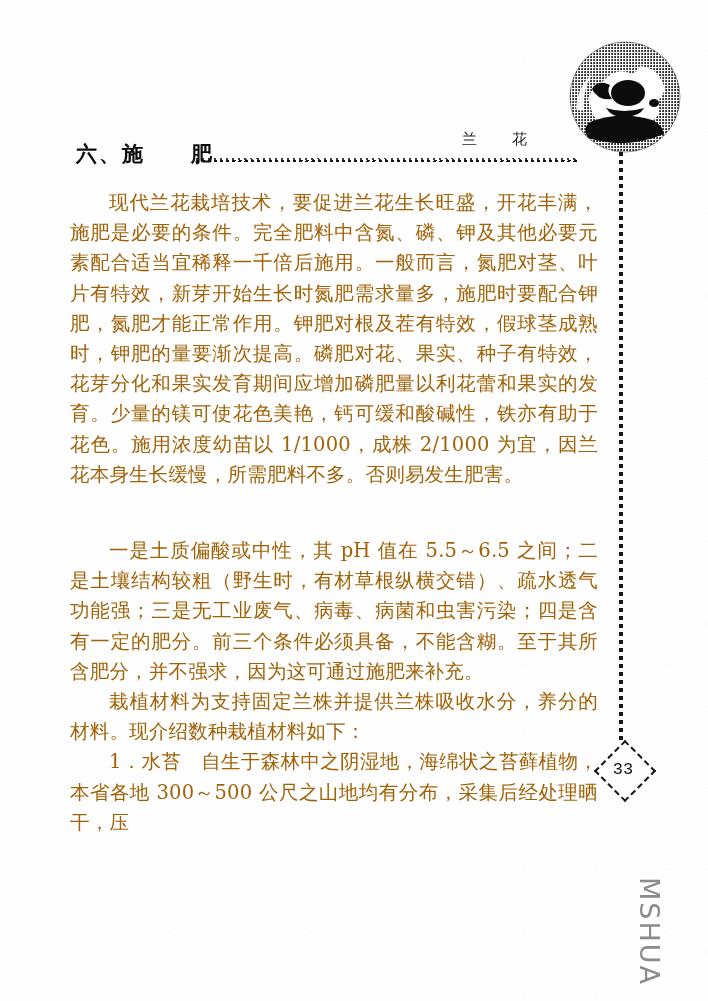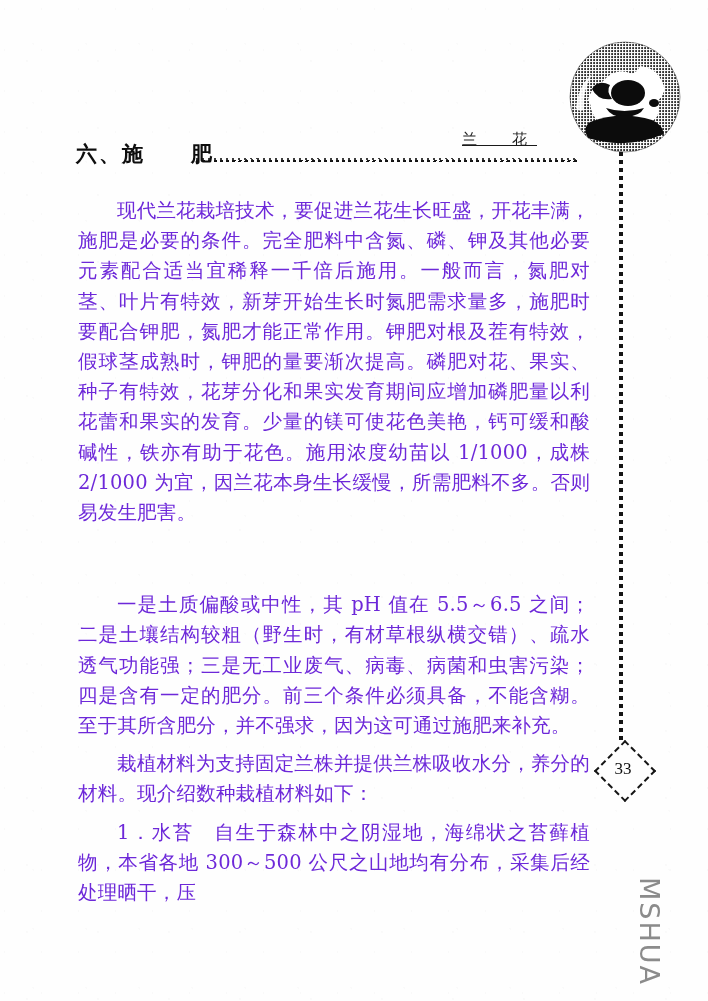--- a/index.html
+++ b/index.html
@@ -38,21 +38,20 @@
   }
   .runhead-title {
     position: absolute;
     left: 462px;
     top: 68px;
     font-family: "DejaVu Sans", "Liberation Sans", sans-serif;
     font-size: 15px;
     letter-spacing: 10px;
     color: #1a1a1a;
     white-space: nowrap;
-    text-decoration: underline;
   }
   .rule-h {
     position: absolute;
     left: 196px;
     top: 96px;
     width: 383px;
     height: 6px;
     overflow: hidden;
   }
   .rule-h::before {
@@ -119,21 +118,21 @@
     width: 40px; height: 40px;
     transform: rotate(45deg);
     border: 2px dashed #161616;
   }
   .folio-num {
     position: absolute;
     inset: 0;
     display: flex;
     align-items: center;
     justify-content: center;
-    font-family: Liberation Serif, serif;
+    font-family: Liberation Mono, monospace;
     font-size: 17px;
     color: #111;
   }
 
   
   .watermark {
     position: absolute;
     left: 629px;
     top: 872px;
     width: 40px;
@@ -169,28 +168,28 @@
     text-align: left;
     letter-spacing: 3px;
     color: #0d0d0d;
   }
   h2.section.sec6 { padding-left: 6px; letter-spacing: 2px; }
   .sec-gap-a { height: 20px; }
   .sec-gap-b { height: 22px; }
   .sec-gap-c { height: 24px; }
 
   p.body {
-    margin: 8px;
+    margin: 0;
     font-family: "DejaVu Serif", "Liberation Serif", serif;
     font-size: 19.5px;
     line-height: 30.2px;
     text-align: justify;
     text-align-last: left;
     letter-spacing: 0.2px;
-    color: #6d28d9;
+    color: #a16207;
     text-indent: 2em;
     word-break: break-all;
   }
 </style>
 </head>
 <body>
 
 <div class="paper"></div>
 
 <div class="runhead">

